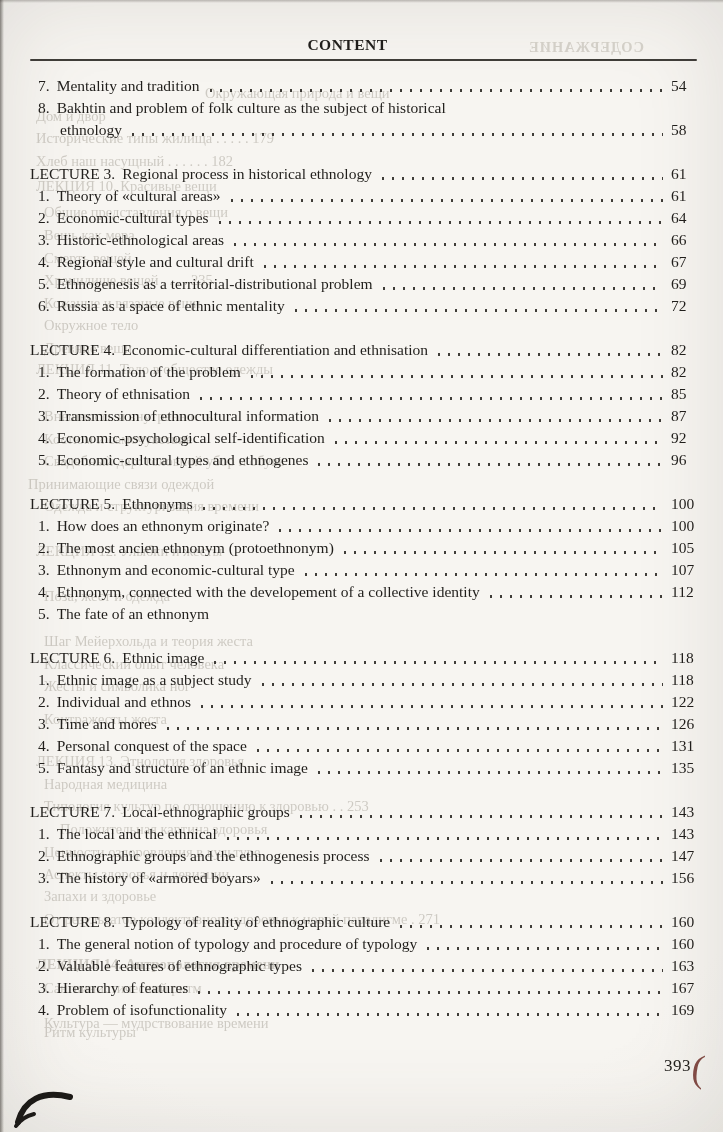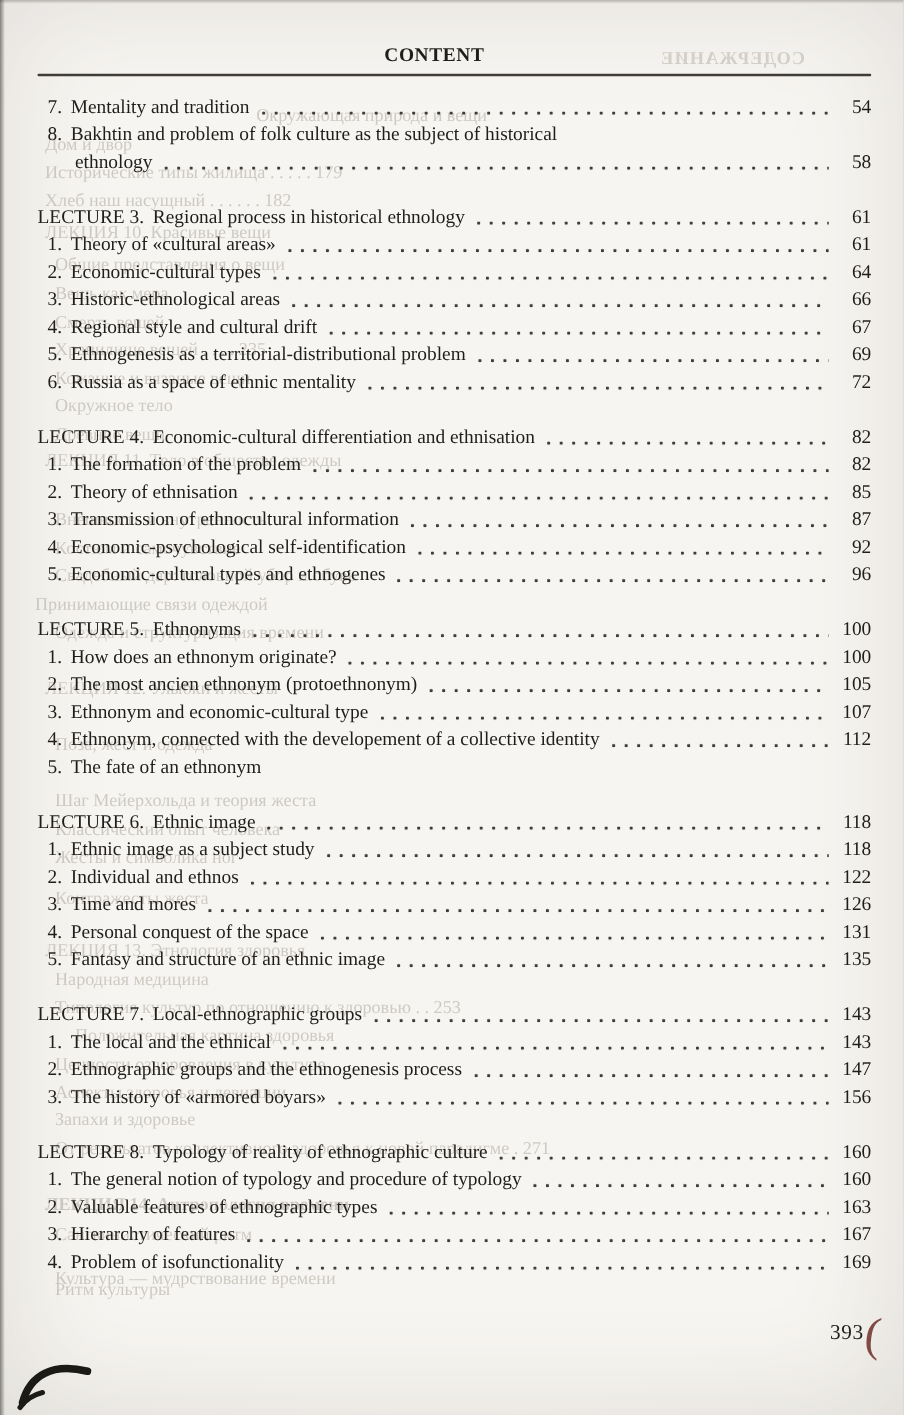--- a/index.html
+++ b/index.html
@@ -38,21 +38,21 @@
   .row.cont{padding-left:30px;}
   .lecture-label{margin-right:7px;white-space:nowrap;}
   .item-num{margin-right:7px;white-space:nowrap;}
   .title{white-space:nowrap;}
   .leader{
     flex:1 1 auto;min-width:10px;margin:0 8px 4px 9px;height:5px;align-self:flex-end;
     background-image:radial-gradient(circle at 2px 2.5px, rgba(38,35,31,.88) 1.15px, rgba(0,0,0,0) 1.5px);
     background-size:10px 5px;background-repeat:repeat-x;background-position:left bottom;
   }
   .leader.hidden{visibility:hidden;}
-  .page-num{min-width:26px;text-align:right;white-space:nowrap;}
+  .page-num{min-width:26px;text-align:left;white-space:nowrap;}
   .footer-page-number{position:absolute;right:32px;top:1056px;z-index:3;font-size:17px;letter-spacing:.5px;}
 </style>
 </head>
 <body>
 
 <div class="page">
 
   <div class="bleed">
       <div class="bleed-line mirror" style="top: 40px; left: 528px;">СОДЕРЖАНИЕ</div>
       <div class="bleed-line" style="top: 86px; left: 205px;">Окружающая природа и вещи</div>

